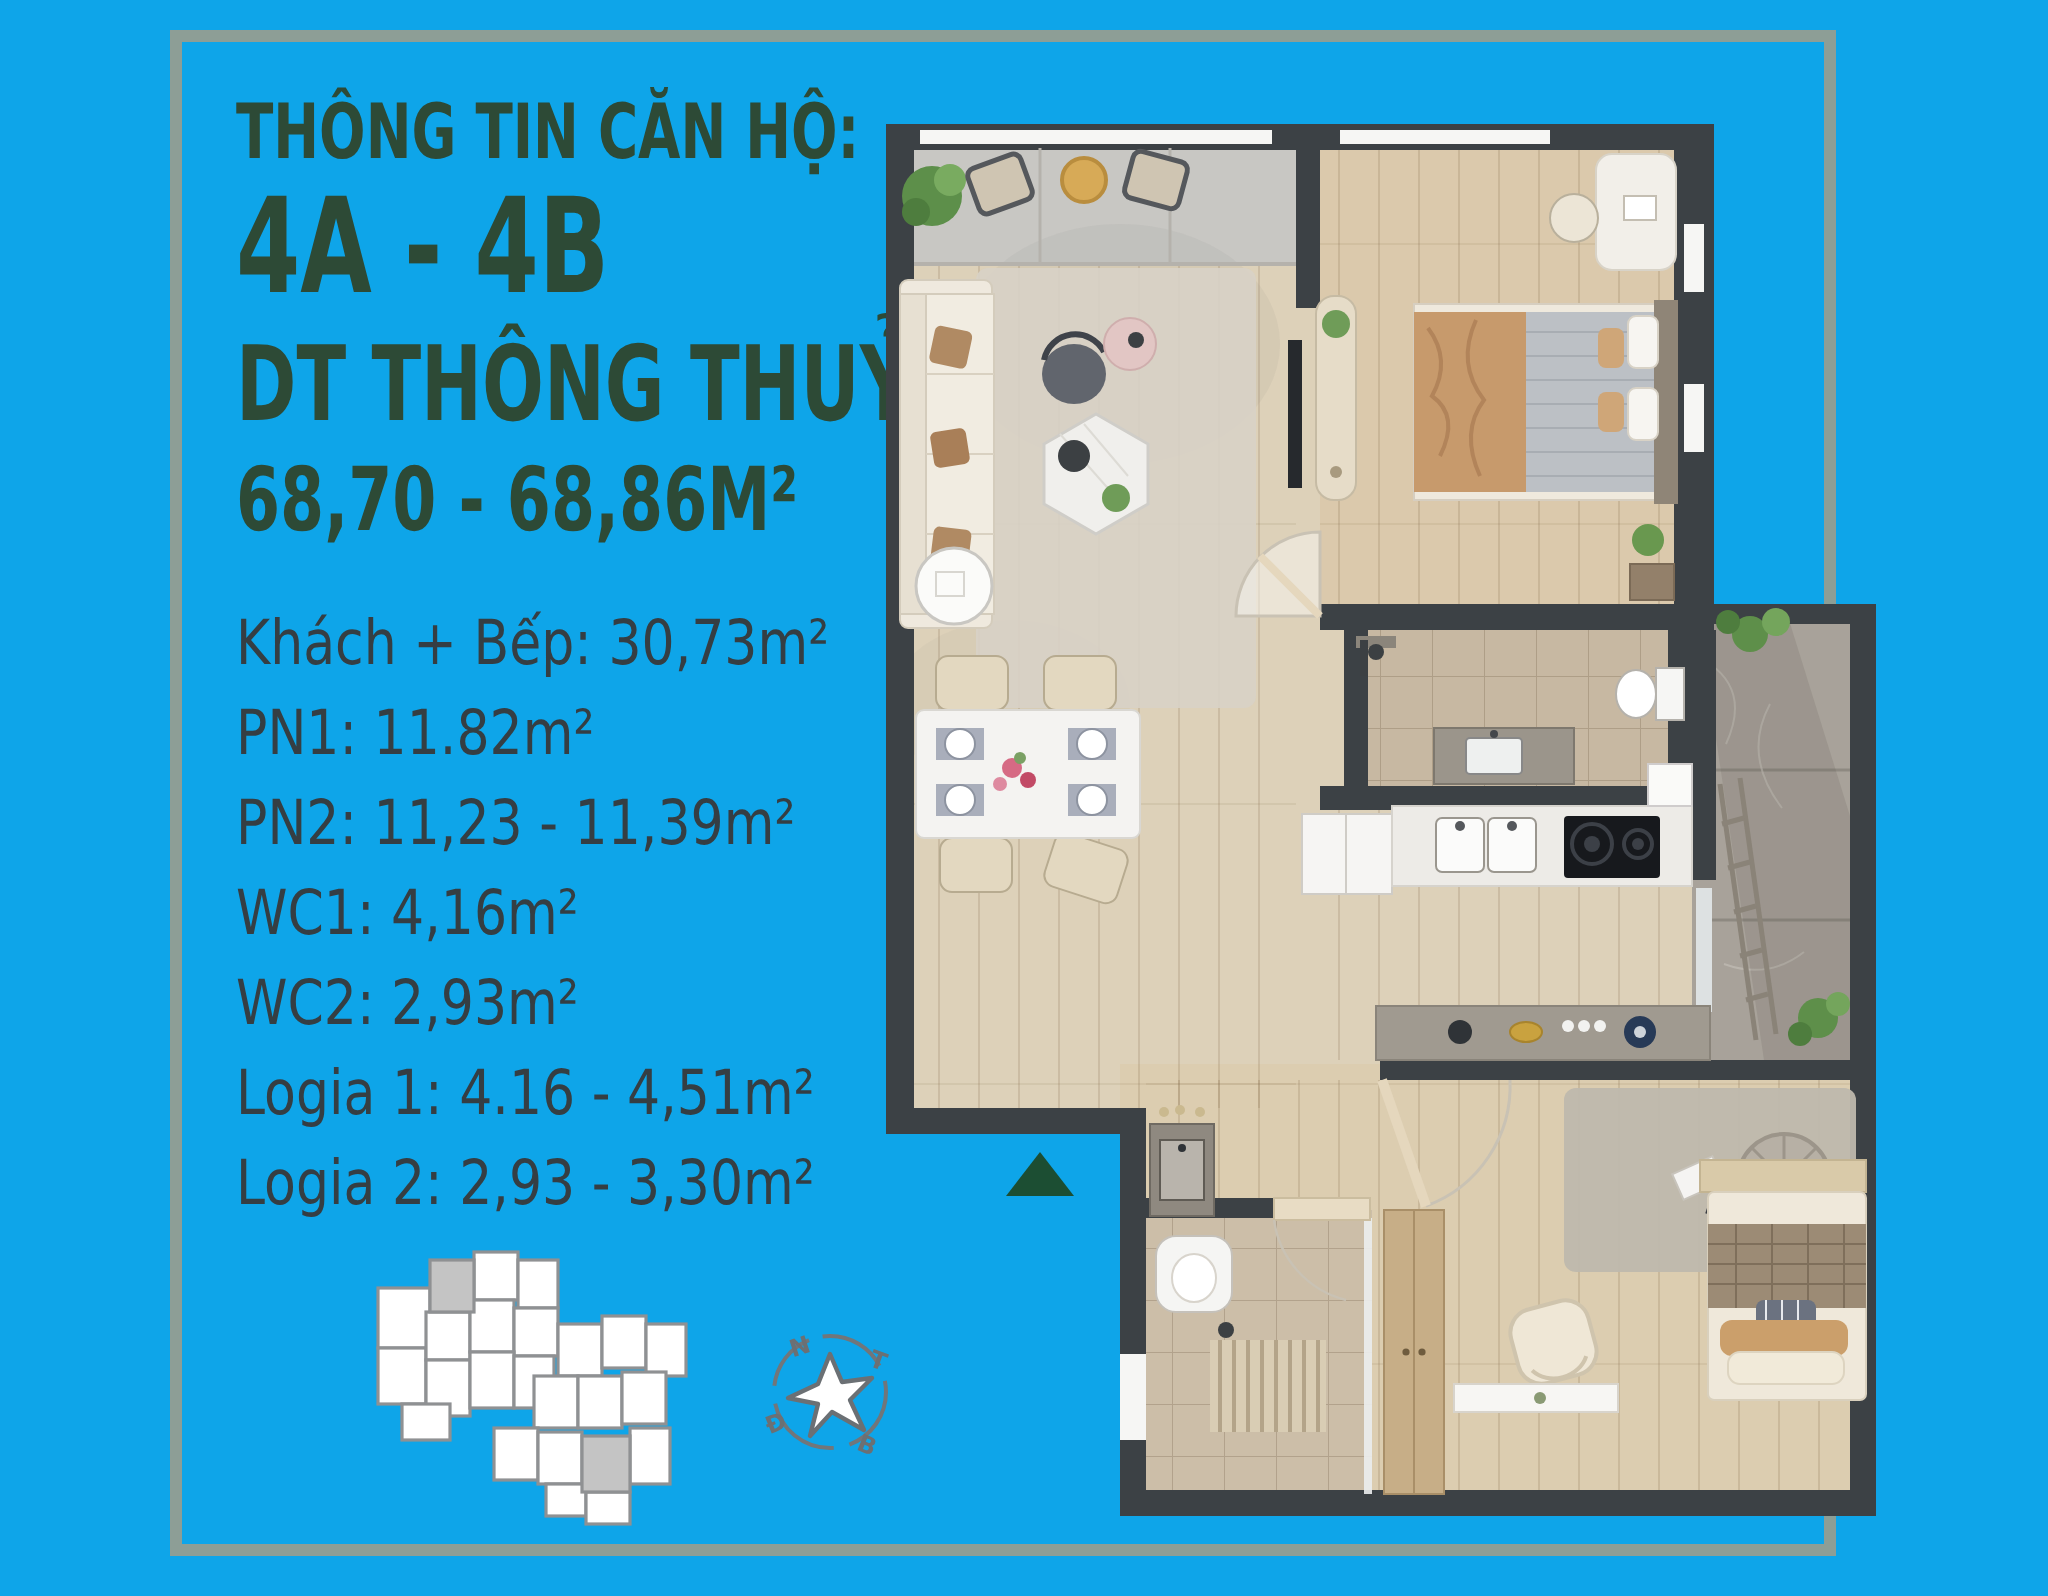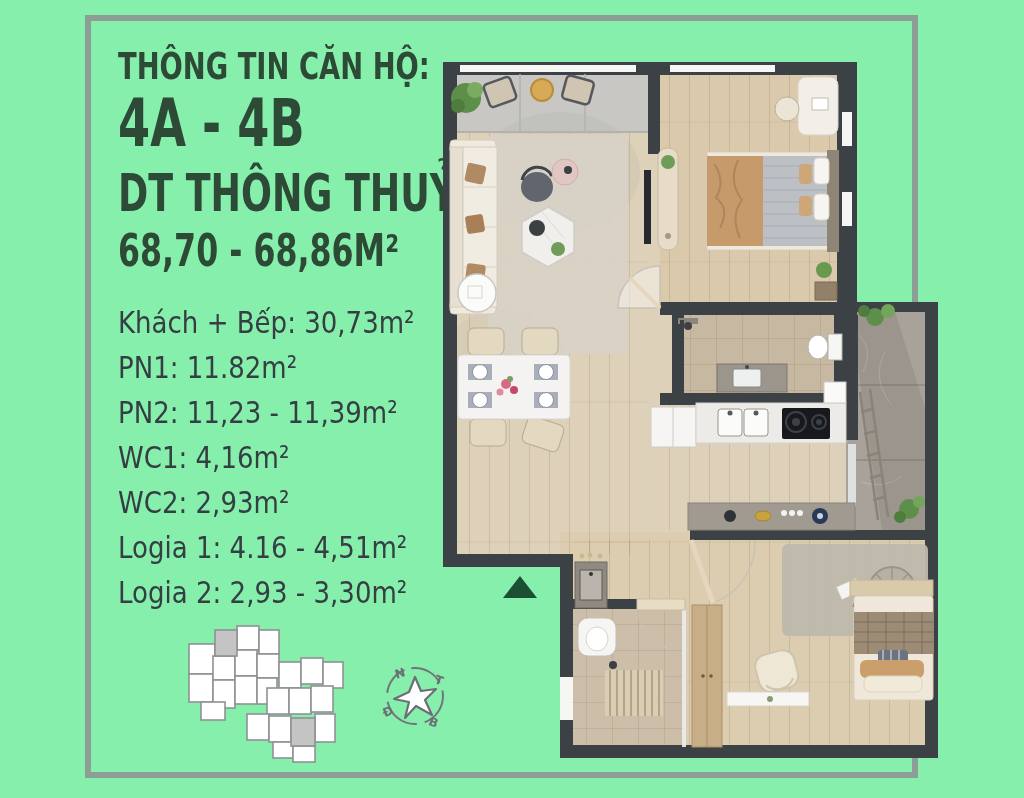--- a/index.html
+++ b/index.html
@@ -1,16 +1,16 @@
 <!DOCTYPE html>
 <html><head>
 <meta charset="utf-8">
 <style>
   html,body{margin:0;padding:0;background:#ffffff;}
-  .canvas{position:relative;width:1024px;height:798px;background:#86efac;overflow:hidden;
+  .canvas{position:relative;width:1024px;height:798px;background:#0ea5e9;overflow:hidden;
           font-family:"DejaVu Sans",sans-serif;}
   .frame{position:absolute;left:85px;top:15px;width:833px;height:763px;
          border:6px solid #8d9e96;box-sizing:border-box;z-index:1;}
   .info{position:absolute;left:118px;top:46px;z-index:2;color:#2d4a36;}
   .line{white-space:nowrap;transform-origin:0 50%;display:block;}
   .t1{font-size:38px;font-weight:bold;line-height:40px;transform:scaleX(.72);}
   .t2{font-size:66px;font-weight:bold;line-height:64px;margin-top:6px;transform:scaleX(.70);}
   .t3{font-size:52px;font-weight:bold;line-height:54px;margin-top:10px;transform:scaleX(.70);}
   .t4{font-size:44px;font-weight:bold;line-height:46px;margin-top:8px;transform:scaleX(.72);}
   ul.areas{list-style:none;margin:26px 0 0 0;padding:0;color:#353e43;}

